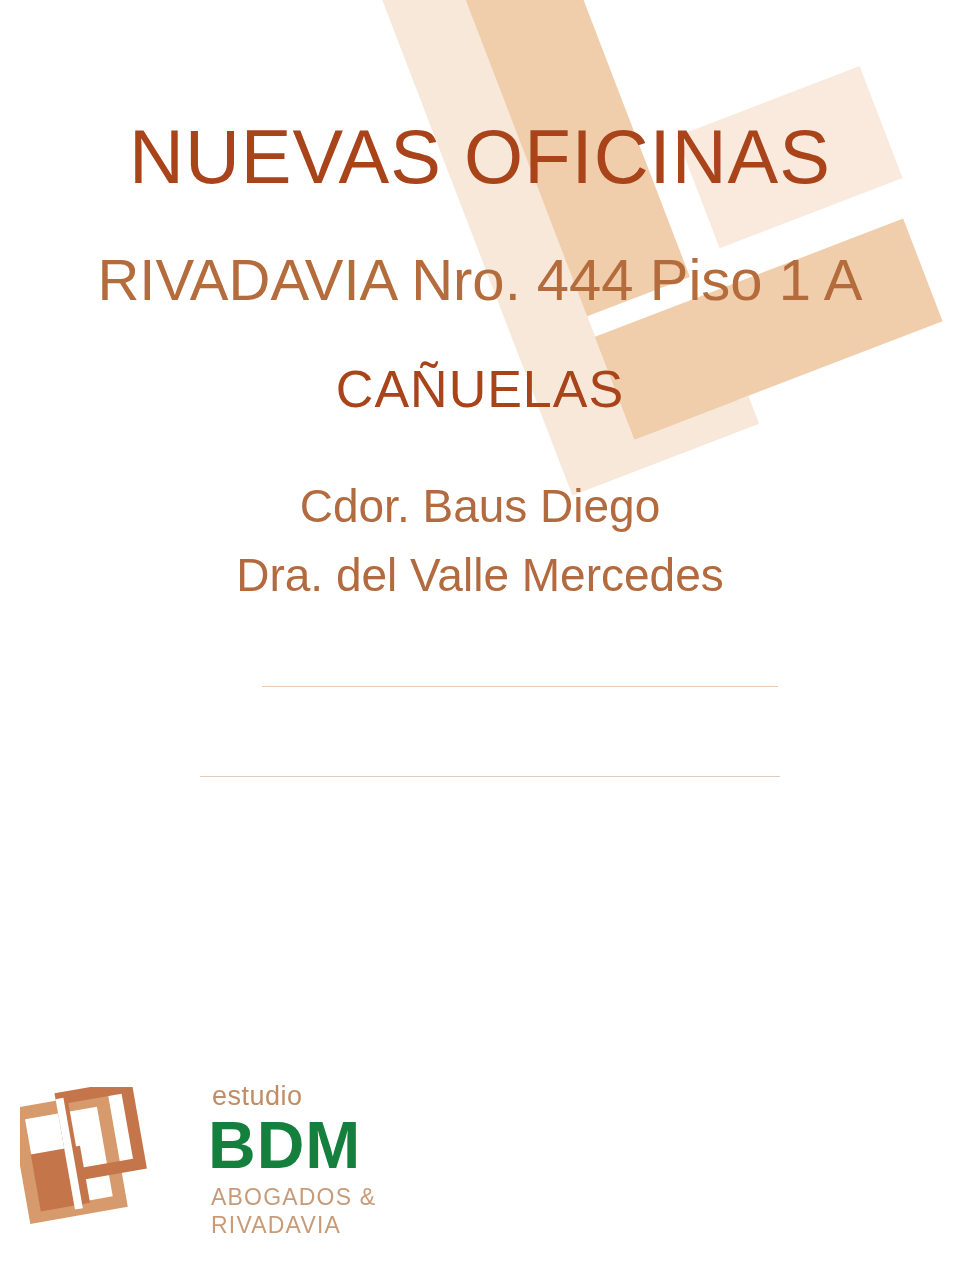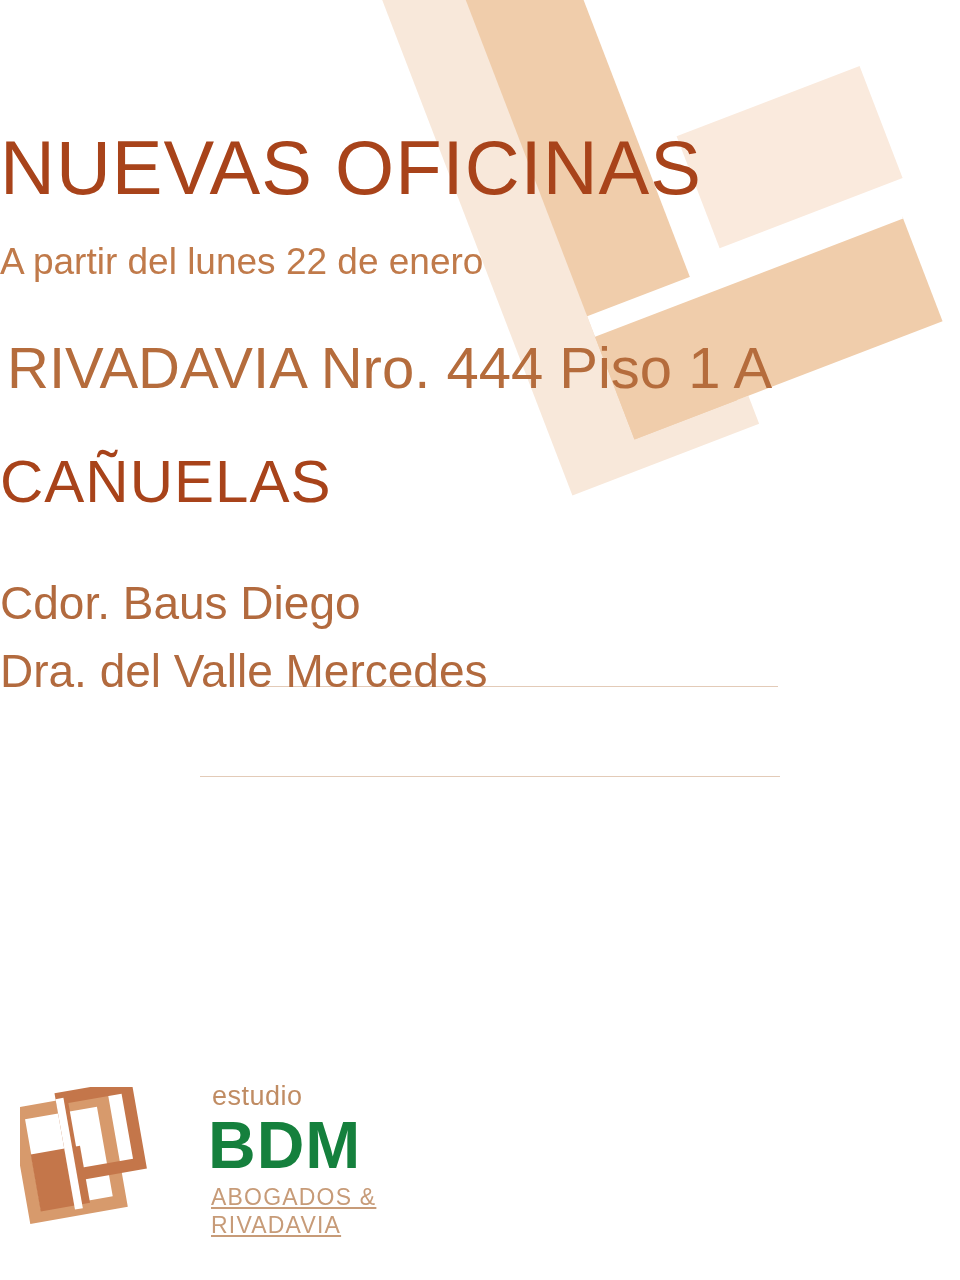--- a/index.html
+++ b/index.html
@@ -34,24 +34,24 @@
   }
   .bg-watermark svg {
     display: block;
     width: 100%;
     height: 100%;
   }
 
   
   .content {
     position: absolute;
-    top: 12px;
+    top: 1px;
     left: 0;
     width: 960px;
-    text-align: left;
+    text-align: center;
     z-index: 3;
   }
 
   .headline {
     margin: 0;
     padding-top: 118px;
     font-size: 76px;
     line-height: 1.0;
     font-weight: 400;
     letter-spacing: 1px;
@@ -73,21 +73,21 @@
     font-size: 58px;
     line-height: 1.05;
     font-weight: 400;
     color: #b5seventy;
     color: #b56c3c;
   }
 
   .city {
     margin: 0;
     padding-top: 44px;
-    font-size: 60px;
+    font-size: 52px;
     line-height: 1.05;
     font-weight: 400;
     letter-spacing: 1px;
     color: #a8431a;
   }
 
   .people {
     margin: 0;
     padding-top: 56px;
   }
@@ -151,21 +151,20 @@
     font-weight: 700;
     letter-spacing: 1px;
     padding-top: 2px;
   }
   .logo-sub1, .logo-sub2 {
     font-size: 23px;
     line-height: 1.22;
     color: #c79b78;
     letter-spacing: 1.2px;
     font-weight: 400;
-    text-decoration: underline;
   }
   .logo-sub1 { padding-top: 4px; padding-left: 3px; }
   .logo-sub2 { padding-left: 3px; }
 </style>
 </head>
 <body>
 
 <div class="poster">
 
   <div class="bg-watermark">
@@ -185,21 +184,20 @@
         <rect x="330" y="166" width="224" height="16" fill="#ffffff"></rect>
       </g>
     </svg>
   </div>
 
   <div class="rule rule-1"></div>
   <div class="rule rule-2"></div>
 
   <div class="content">
     <h1 class="headline">NUEVAS OFICINAS</h1>
-    <div class="subhead">A partir del lunes 22 de enero</div>
     <div class="address">RIVADAVIA Nro. 444 Piso 1 A</div>
     <div class="city">CAÑUELAS</div>
 
     <div class="people">
       <div class="person">Cdor. Baus Diego</div>
       <div class="person">Dra. del Valle Mercedes</div>
     </div>
   </div>
 
   <div class="logo">

